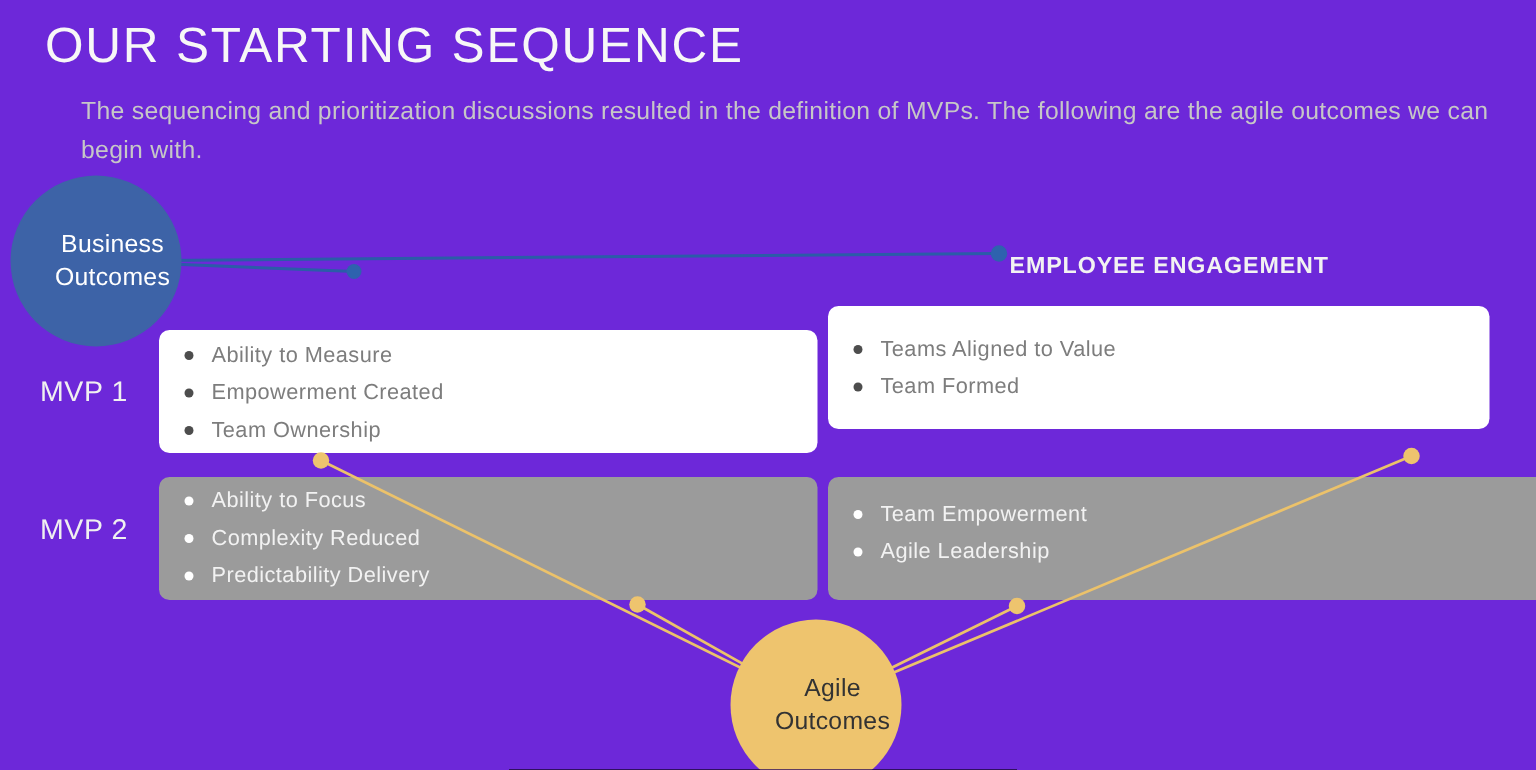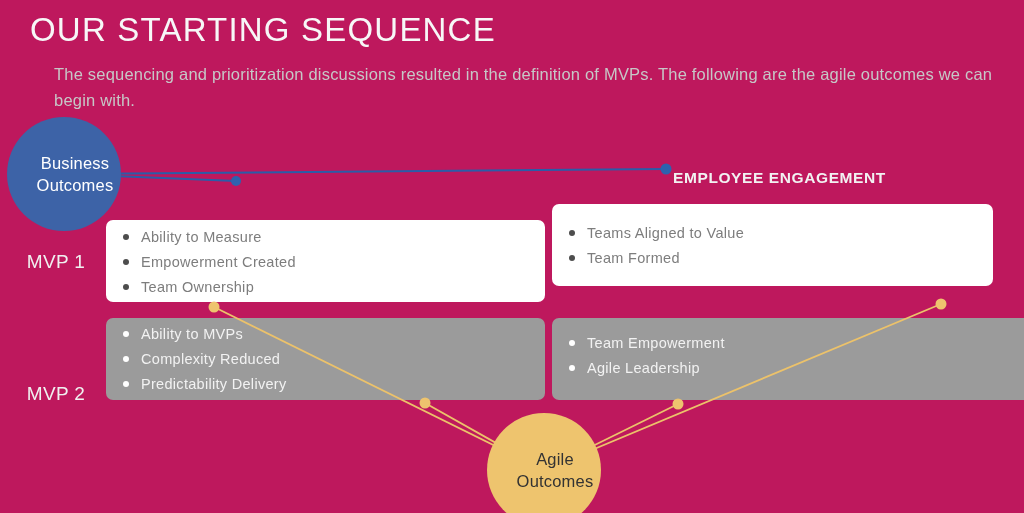--- a/index.html
+++ b/index.html
@@ -1,21 +1,21 @@
 <!DOCTYPE html>
 <html><head>
 <meta charset="utf-8">
 <style>
   * { margin: 0; padding: 0; box-sizing: border-box; }
   html, body { background: #000; }
   .slide {
     position: relative;
     width: 1024px;
     height: 513px;
-    background: #be185d;
+    background: #6d28d9;
     overflow: hidden;
     font-family: "Liberation Sans", sans-serif;
   }
   .title {
     position: absolute;
     left: 30px; top: 11px;
     font-size: 33px;
     font-weight: 300;
     letter-spacing: 1.2px;
     color: #f7f7f7;
@@ -64,21 +64,21 @@
     left: 24px;
     width: 64px;
     text-align: center;
     font-size: 19px;
     color: #f0f0f0;
     letter-spacing: 0.4px;
     z-index: 1;
     white-space: nowrap;
   }
   .row-mvp1 { top: 251px; }
-  .row-mvp2 { top: 343px; margin-top: 40px; }
+  .row-mvp2 { top: 343px; }
   .mvp-box {
     position: absolute;
     width: 439px;
     height: 82px;
     border-radius: 7px;
     z-index: 1;
     list-style: none;
     padding-left: 17px;
   }
   .box-white { background: #ffffff; }
@@ -173,21 +173,21 @@
         <span class="txt">Teams Aligned to Value</span>
       </li>
       <li>
         <span class="dot"></span>
         <span class="txt">Team Formed</span>
       </li>
     </ul>
   <ul class="mvp-box box-gray b-mvp2-left">
       <li>
         <span class="dot"></span>
-        <span class="txt">Ability to MVPs</span>
+        <span class="txt">Ability to Focus</span>
       </li>
       <li>
         <span class="dot"></span>
         <span class="txt">Complexity Reduced</span>
       </li>
       <li>
         <span class="dot"></span>
         <span class="txt">Predictability Delivery</span>
       </li>
     </ul>

